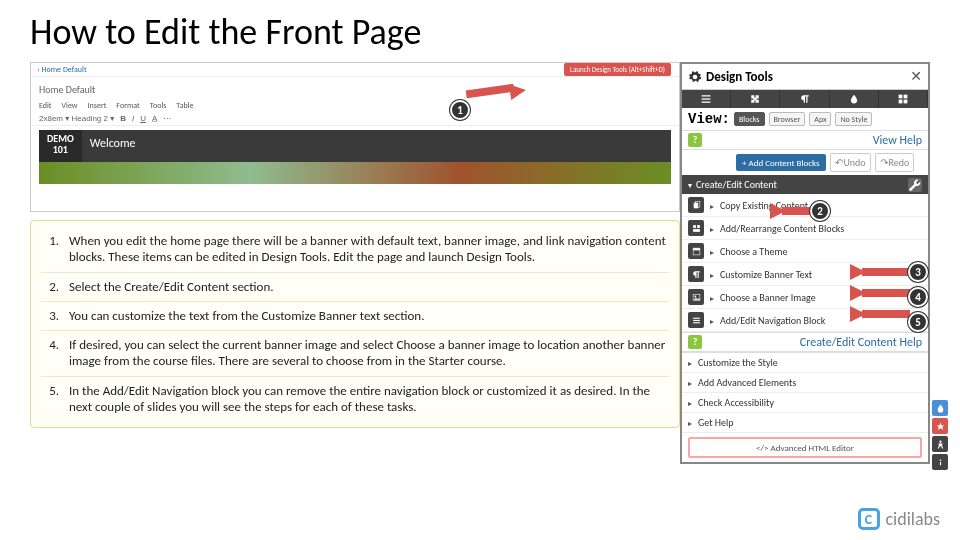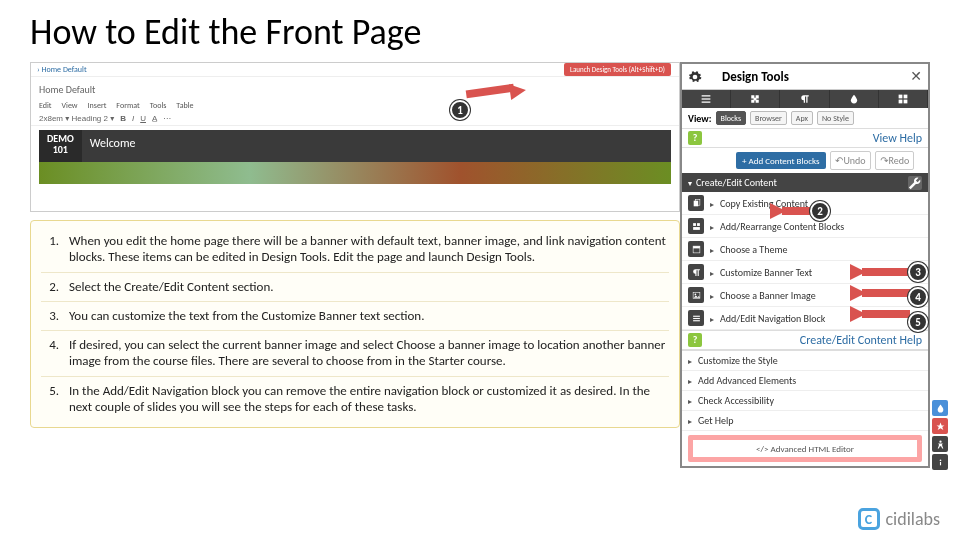--- a/index.html
+++ b/index.html
@@ -30,27 +30,27 @@
   .step-list { list-style:none; }
   .step { display:flex; gap:10px; font-size:13px; line-height:1.25; color:#222; padding:4px 0;}
   .step + .step { border-top:1px solid #eee7c9; margin-top:2px; padding-top:6px;}
   .step-num { min-width:18px; text-align:right;}
   .step-txt { flex:1; }
 
   
   .panel { border:2px solid #888; background:#fff; font-size:11px; position:relative; }
   .panel-head { display:flex; align-items:center; padding:4px 6px; border-bottom:1px solid #ccc;}
   .panel-head .gear{ width:14px;height:14px; display:inline-block; margin-right:4px;}
-  .panel-head .ptitle{ font-weight:bold; font-size:13px; flex:1;margin-left:16px;}
+  .panel-head .ptitle{ font-weight:bold; font-size:13px; flex:1;}
   .panel-head .close{ color:#555; font-size:14px;}
   .tabstrip { display:flex; background:#444; }
   .tabstrip .tab{ flex:1; height:18px; display:flex; align-items:center; justify-content:center; color:#fff; border-right:1px solid #333;}
   .tabstrip .tab svg{width:10px;height:10px;fill:#fff;}
   .viewrow{ padding:3px 6px; display:flex; align-items:center; gap:4px; border-bottom:1px solid #ddd;}
-  .viewrow .vlbl{font-weight:bold; font-size:10px;}
+  .viewrow .vlbl{font-weight:bold; font-size:14px;font-family:Liberation Mono, monospace;}
   .chip{ font-size:8px; padding:1px 4px; border:1px solid #bbb; border-radius:2px; background:#f5f5f5; color:#555;}
   .chip.active{ background:#555; color:#fff; border-color:#555;}
   .helprow{ display:flex; align-items:center; justify-content:space-between; padding:2px 6px; border-bottom:1px solid #ddd;}
   .qmark{ width:14px;height:14px; background:#8cc63f; color:#fff; border-radius:2px; text-align:center; font-size:10px; line-height:14px; font-weight:bold;}
   .viewhelp{ font-size:12px; color:#2e6da4;}
   .addblocks{ margin:4px 6px; }
   .addbtn{ background:#2e6da4; color:#fff; font-size:9px; padding:3px 6px; border-radius:2px; display:inline-block;margin-left:48px;}
   .urbtn{ font-size:10px; color:#888; border:1px solid #ccc; padding:2px 4px; border-radius:2px; margin-left:2px;}
   .section-head{ background:#444; color:#fff; font-size:10px; padding:3px 6px; display:flex; align-items:center; gap:4px;}
   .section-head .tri::before{content:"▾"; font-size:8px;}
@@ -58,21 +58,21 @@
   .item{ display:flex; align-items:center; gap:6px; padding:3px 6px; border-bottom:1px solid #eee; font-size:10px; color:#333;}
   .item .caret::before{content:"▸"; color:#555; font-size:8px;}
   .iconbox{ width:16px; height:16px; background:#444; border-radius:2px; display:flex; align-items:center; justify-content:center;}
   .iconbox svg{ width:9px; height:9px; fill:#fff;}
   .helprow2{ display:flex; align-items:center; justify-content:space-between; padding:2px 6px; border-top:1px solid #ddd; border-bottom:1px solid #ddd;}
   .righticons{ position:absolute; right:-18px; top:338px; display:flex; flex-direction:column; gap:2px;}
   .ri{ width:16px;height:16px; border-radius:2px; display:flex;align-items:center;justify-content:center;}
   .ri svg{width:9px;height:9px;fill:#fff;}
   .sec2{ border-top:1px solid #ddd; }
   .sec2 .item{ font-size:10px; }
-  .advbtn{ margin:4px 6px; border:5px solid #fca5a5; font-size:9px; text-align:center; padding:3px; color:#555; border-radius:2px;}
+  .advbtn{ margin:4px 6px; border:2px solid #fca5a5; font-size:9px; text-align:center; padding:3px; color:#555; border-radius:2px;}
 
   
   .bubble{ position:absolute; width:20px; height:20px; background:#333; color:#fff; border:2px solid #fff; border-radius:50%; font-size:11px; font-weight:bold; display:flex; align-items:center; justify-content:center; box-shadow:0 0 0 1px #333; z-index:5;}
   .arrow{ position:absolute; height:0; z-index:4;}
   .arrow .shaft{position:absolute; height:8px; background:#d9534f; top:-4px; left:0; right:12px;}
   .arrow .head{position:absolute; right:0; top:-8px; width:0;height:0; border-top:8px solid transparent; border-bottom:8px solid transparent; border-right:16px solid #d9534f; transform:scaleX(-1);}
   .arrow.left .head{ left:0; right:auto; transform:none; border-right:none; border-left:16px solid #d9534f;}
   .arrow.left .shaft{ left:12px; right:0;}
 
   

